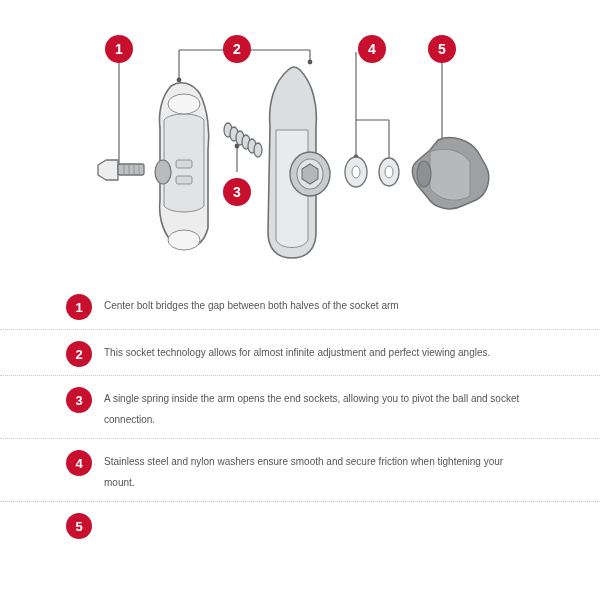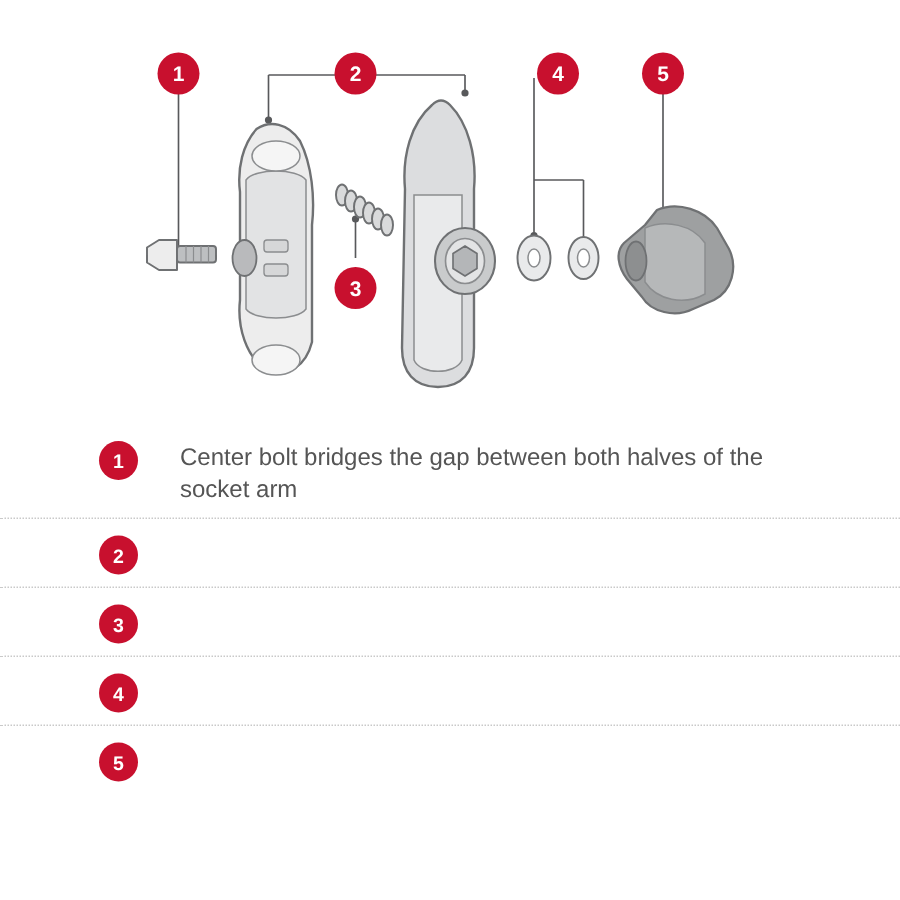--- a/index.html
+++ b/index.html
@@ -76,22 +76,22 @@
     background: #c8102e;
     color: #fff;
     font-size: 13px;
     font-weight: bold;
     display: flex;
     align-items: center;
     justify-content: center;
     line-height: 1;
   }
   .legend-text {
-    margin-left: 58px;
-    font-size: 16px;
+    margin-left: 42px;
+    font-size: 10px;
     line-height: 21px;
     color: #555555;
     max-width: 430px;
     padding-top: 6px;
   }
 </style>
 </head>
 <body>
 
 <div id="page">
@@ -208,28 +208,31 @@
 
   <div id="legend">
 
     <div class="legend-row">
       <span class="legend-num">1</span>
       <span class="legend-text">Center bolt bridges the gap between both halves of the socket arm</span>
     </div>
 
     <div class="legend-row">
       <span class="legend-num">2</span>
+      <span class="legend-text">This socket technology allows for almost infinite adjustment and perfect viewing angles.</span>
     </div>
 
     <div class="legend-row">
       <span class="legend-num">3</span>
+      <span class="legend-text">A single spring inside the arm opens the end sockets, allowing you to pivot the ball and socket connection.</span>
     </div>
 
     <div class="legend-row">
       <span class="legend-num">4</span>
+      <span class="legend-text">Stainless steel and nylon washers ensure smooth and secure friction when tightening your mount.</span>
     </div>
 
     <div class="legend-row">
       <span class="legend-num">5</span>
     </div>
 
   </div>
 </div>
 
 </body></html>

